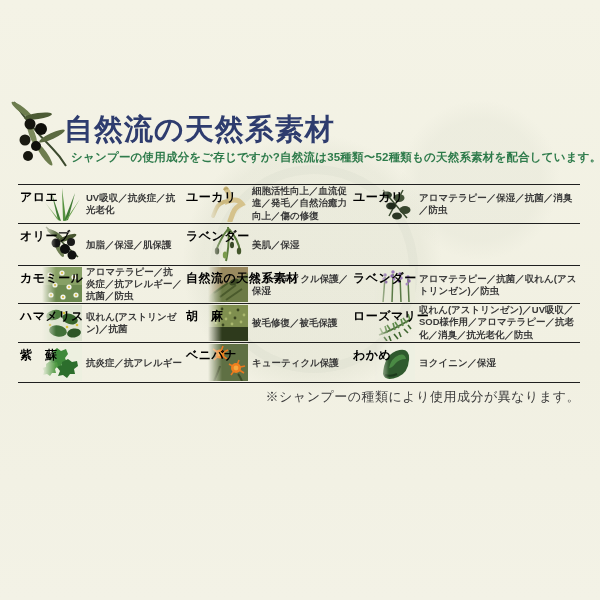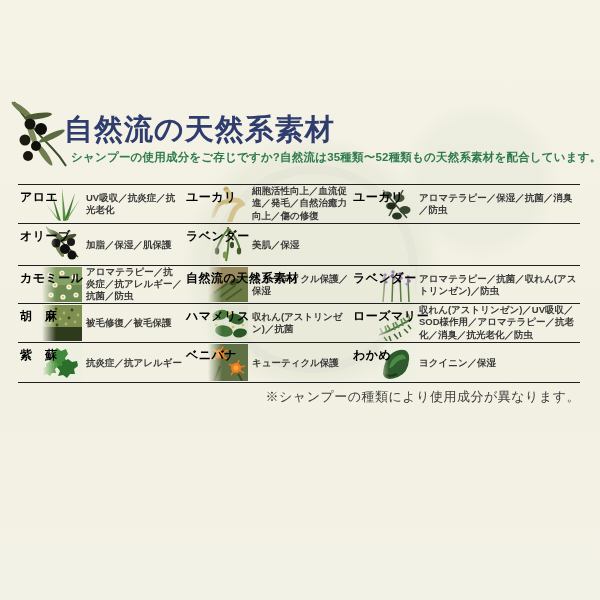--- a/index.html
+++ b/index.html
@@ -225,20 +225,37 @@
             <circle cx="34" cy="14" r="1.7" fill="#8a6aaa"></circle>
             <circle cx="32" cy="17" r="1.5" fill="#a98ac4"></circle>
         </svg>
       </span>
       <span class="fx">アロマテラピー／抗菌／収れん(アストリンゼン)／防虫</span>
     </div>
   </div>
 
   <div class="row r4">
     <div class="cell">
+      <span class="iname">ハマメリス</span>
+      <span class="img">
+        <svg width="40" height="36" viewBox="0 0 40 36">
+          <rect width="40" height="36" fill="#dfe5d2"></rect>
+          <ellipse cx="12" cy="10" rx="8" ry="5" fill="#4a7a3c" transform="rotate(-15 12 10)"></ellipse>
+          <ellipse cx="28" cy="14" rx="8" ry="5" fill="#35632c" transform="rotate(20 28 14)"></ellipse>
+          <ellipse cx="16" cy="26" rx="9" ry="5.5" fill="#417038" transform="rotate(10 16 26)"></ellipse>
+          <ellipse cx="32" cy="28" rx="7" ry="4.5" fill="#2c5526" transform="rotate(-10 32 28)"></ellipse>
+          <circle cx="22" cy="8" r="1.3" fill="#d8c43a"></circle>
+            <circle cx="25" cy="22" r="1.3" fill="#d8c43a"></circle>
+          <circle cx="8" cy="20" r="1.3" fill="#cdb92f"></circle>
+            <circle cx="35" cy="20" r="1.3" fill="#d8c43a"></circle>
+        </svg>
+      </span>
+      <span class="fx">収れん(アストリンゼン)／抗菌</span>
+    </div>
+    <div class="cell">
       <span class="iname">胡　麻</span>
       <span class="img">
         <svg width="40" height="36" viewBox="0 0 40 36">
           <rect width="40" height="36" fill="#7f8f4f"></rect>
           <rect x="0" y="22" width="40" height="14" fill="#2e3a1c"></rect>
           <circle cx="6" cy="6" r="1.4" fill="#aab86e"></circle>
             <circle cx="14" cy="4" r="1.4" fill="#3a4520"></circle>
           <circle cx="22" cy="8" r="1.4" fill="#aab86e"></circle>
             <circle cx="30" cy="5" r="1.4" fill="#3a4520"></circle>
           <circle cx="36" cy="10" r="1.4" fill="#aab86e"></circle>
@@ -247,37 +264,20 @@
             <circle cx="27" cy="13" r="1.4" fill="#3a4520"></circle>
           <circle cx="33" cy="17" r="1.4" fill="#aab86e"></circle>
             <circle cx="8" cy="18" r="1.4" fill="#aab86e"></circle>
           <circle cx="15" cy="20" r="1.4" fill="#3a4520"></circle>
             <circle cx="24" cy="19" r="1.4" fill="#aab86e"></circle>
         </svg>
       </span>
       <span class="fx">被毛修復／被毛保護</span>
     </div>
     <div class="cell">
-      <span class="iname">ハマメリス</span>
-      <span class="img">
-        <svg width="40" height="36" viewBox="0 0 40 36">
-          <rect width="40" height="36" fill="#dfe5d2"></rect>
-          <ellipse cx="12" cy="10" rx="8" ry="5" fill="#4a7a3c" transform="rotate(-15 12 10)"></ellipse>
-          <ellipse cx="28" cy="14" rx="8" ry="5" fill="#35632c" transform="rotate(20 28 14)"></ellipse>
-          <ellipse cx="16" cy="26" rx="9" ry="5.5" fill="#417038" transform="rotate(10 16 26)"></ellipse>
-          <ellipse cx="32" cy="28" rx="7" ry="4.5" fill="#2c5526" transform="rotate(-10 32 28)"></ellipse>
-          <circle cx="22" cy="8" r="1.3" fill="#d8c43a"></circle>
-            <circle cx="25" cy="22" r="1.3" fill="#d8c43a"></circle>
-          <circle cx="8" cy="20" r="1.3" fill="#cdb92f"></circle>
-            <circle cx="35" cy="20" r="1.3" fill="#d8c43a"></circle>
-        </svg>
-      </span>
-      <span class="fx">収れん(アストリンゼン)／抗菌</span>
-    </div>
-    <div class="cell">
       <span class="iname">ローズマリー</span>
       <span class="img">
         <svg width="40" height="36" viewBox="0 0 40 36">
           <path d="M4 30 Q20 24 36 14" stroke="#4a6a38" stroke-width="1.8" fill="none"></path>
           <path d="M8 29 l-3 -6 M12 28 l-2 -7 M16 26 l-4 -6 M20 25 l-2 -7 M24 23 l-4 -6 M28 21 l-2 -7 M32 18 l-4 -5 M35 15 l-2 -6" stroke="#5d8a4a" stroke-width="1.6" fill="none"></path>
           <path d="M9 32 l3 4 M14 31 l2 5 M19 29 l4 5 M24 27 l2 5 M29 24 l4 4 M33 20 l3 4" stroke="#3f6630" stroke-width="1.6" fill="none"></path>
         </svg>
       </span>
       <span class="fx">収れん(アストリンゼン)／UV吸収／SOD様作用／アロマテラピー／抗老化／消臭／抗光老化／防虫</span>
     </div>

